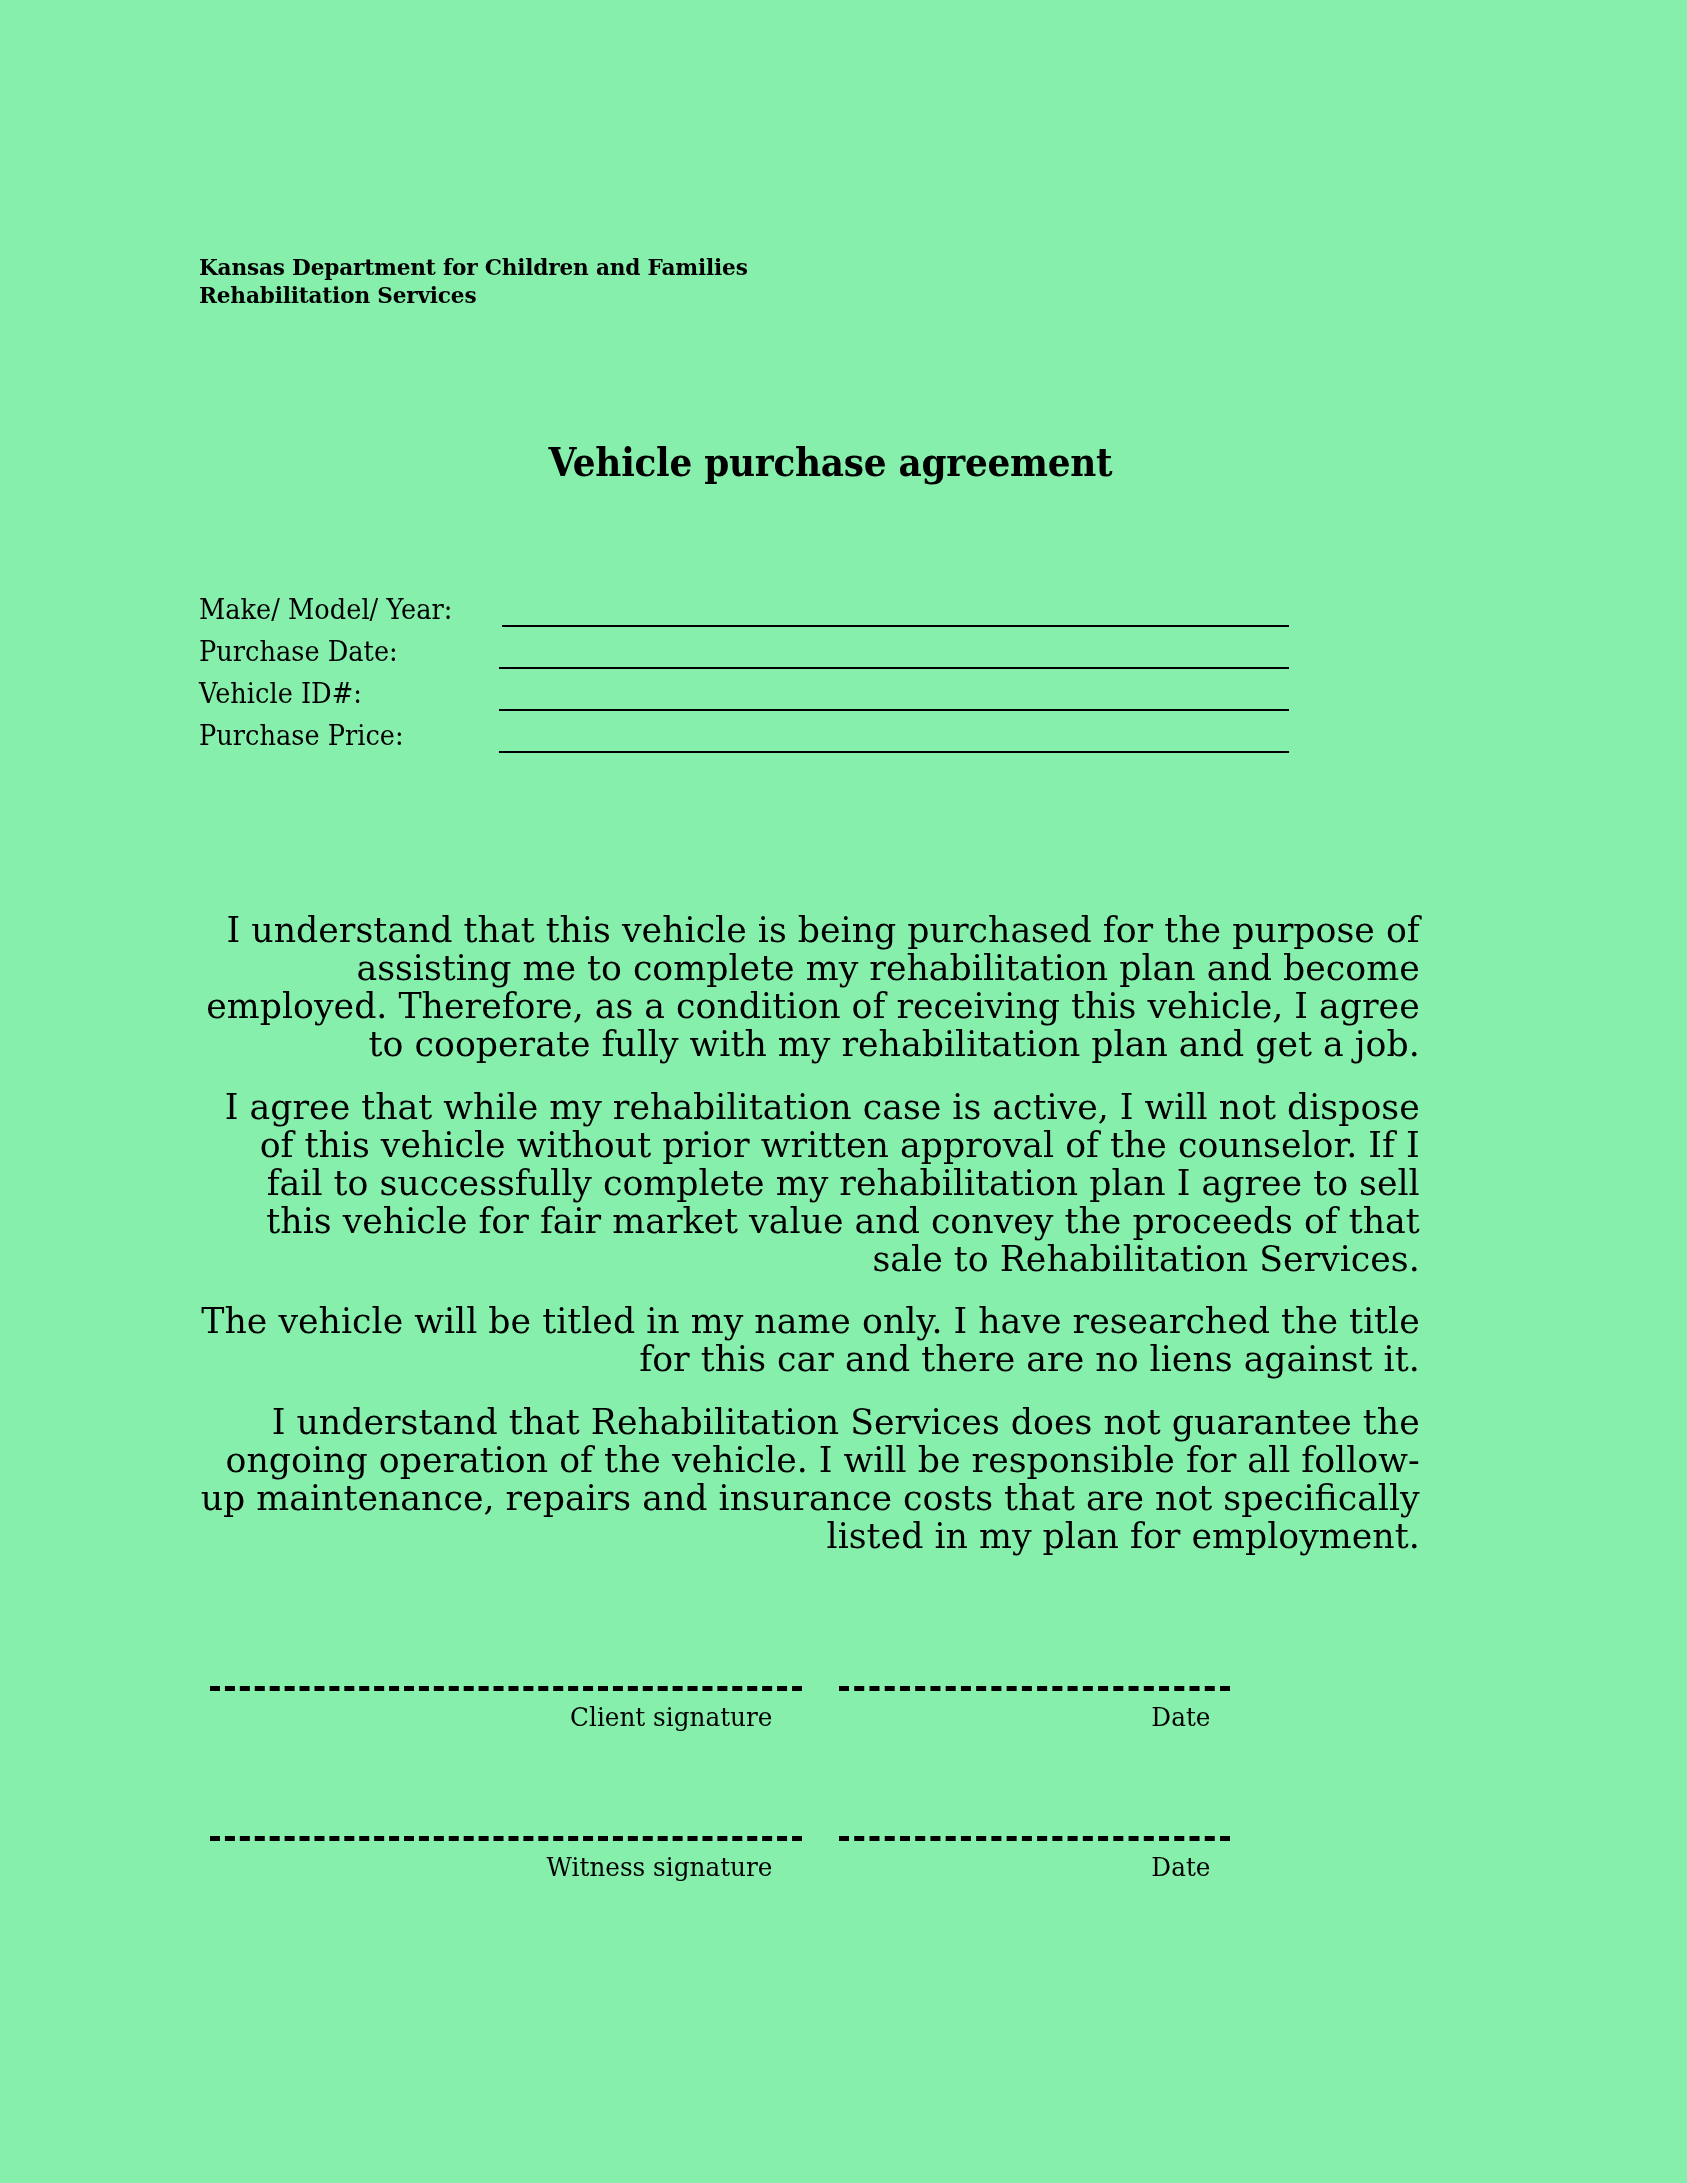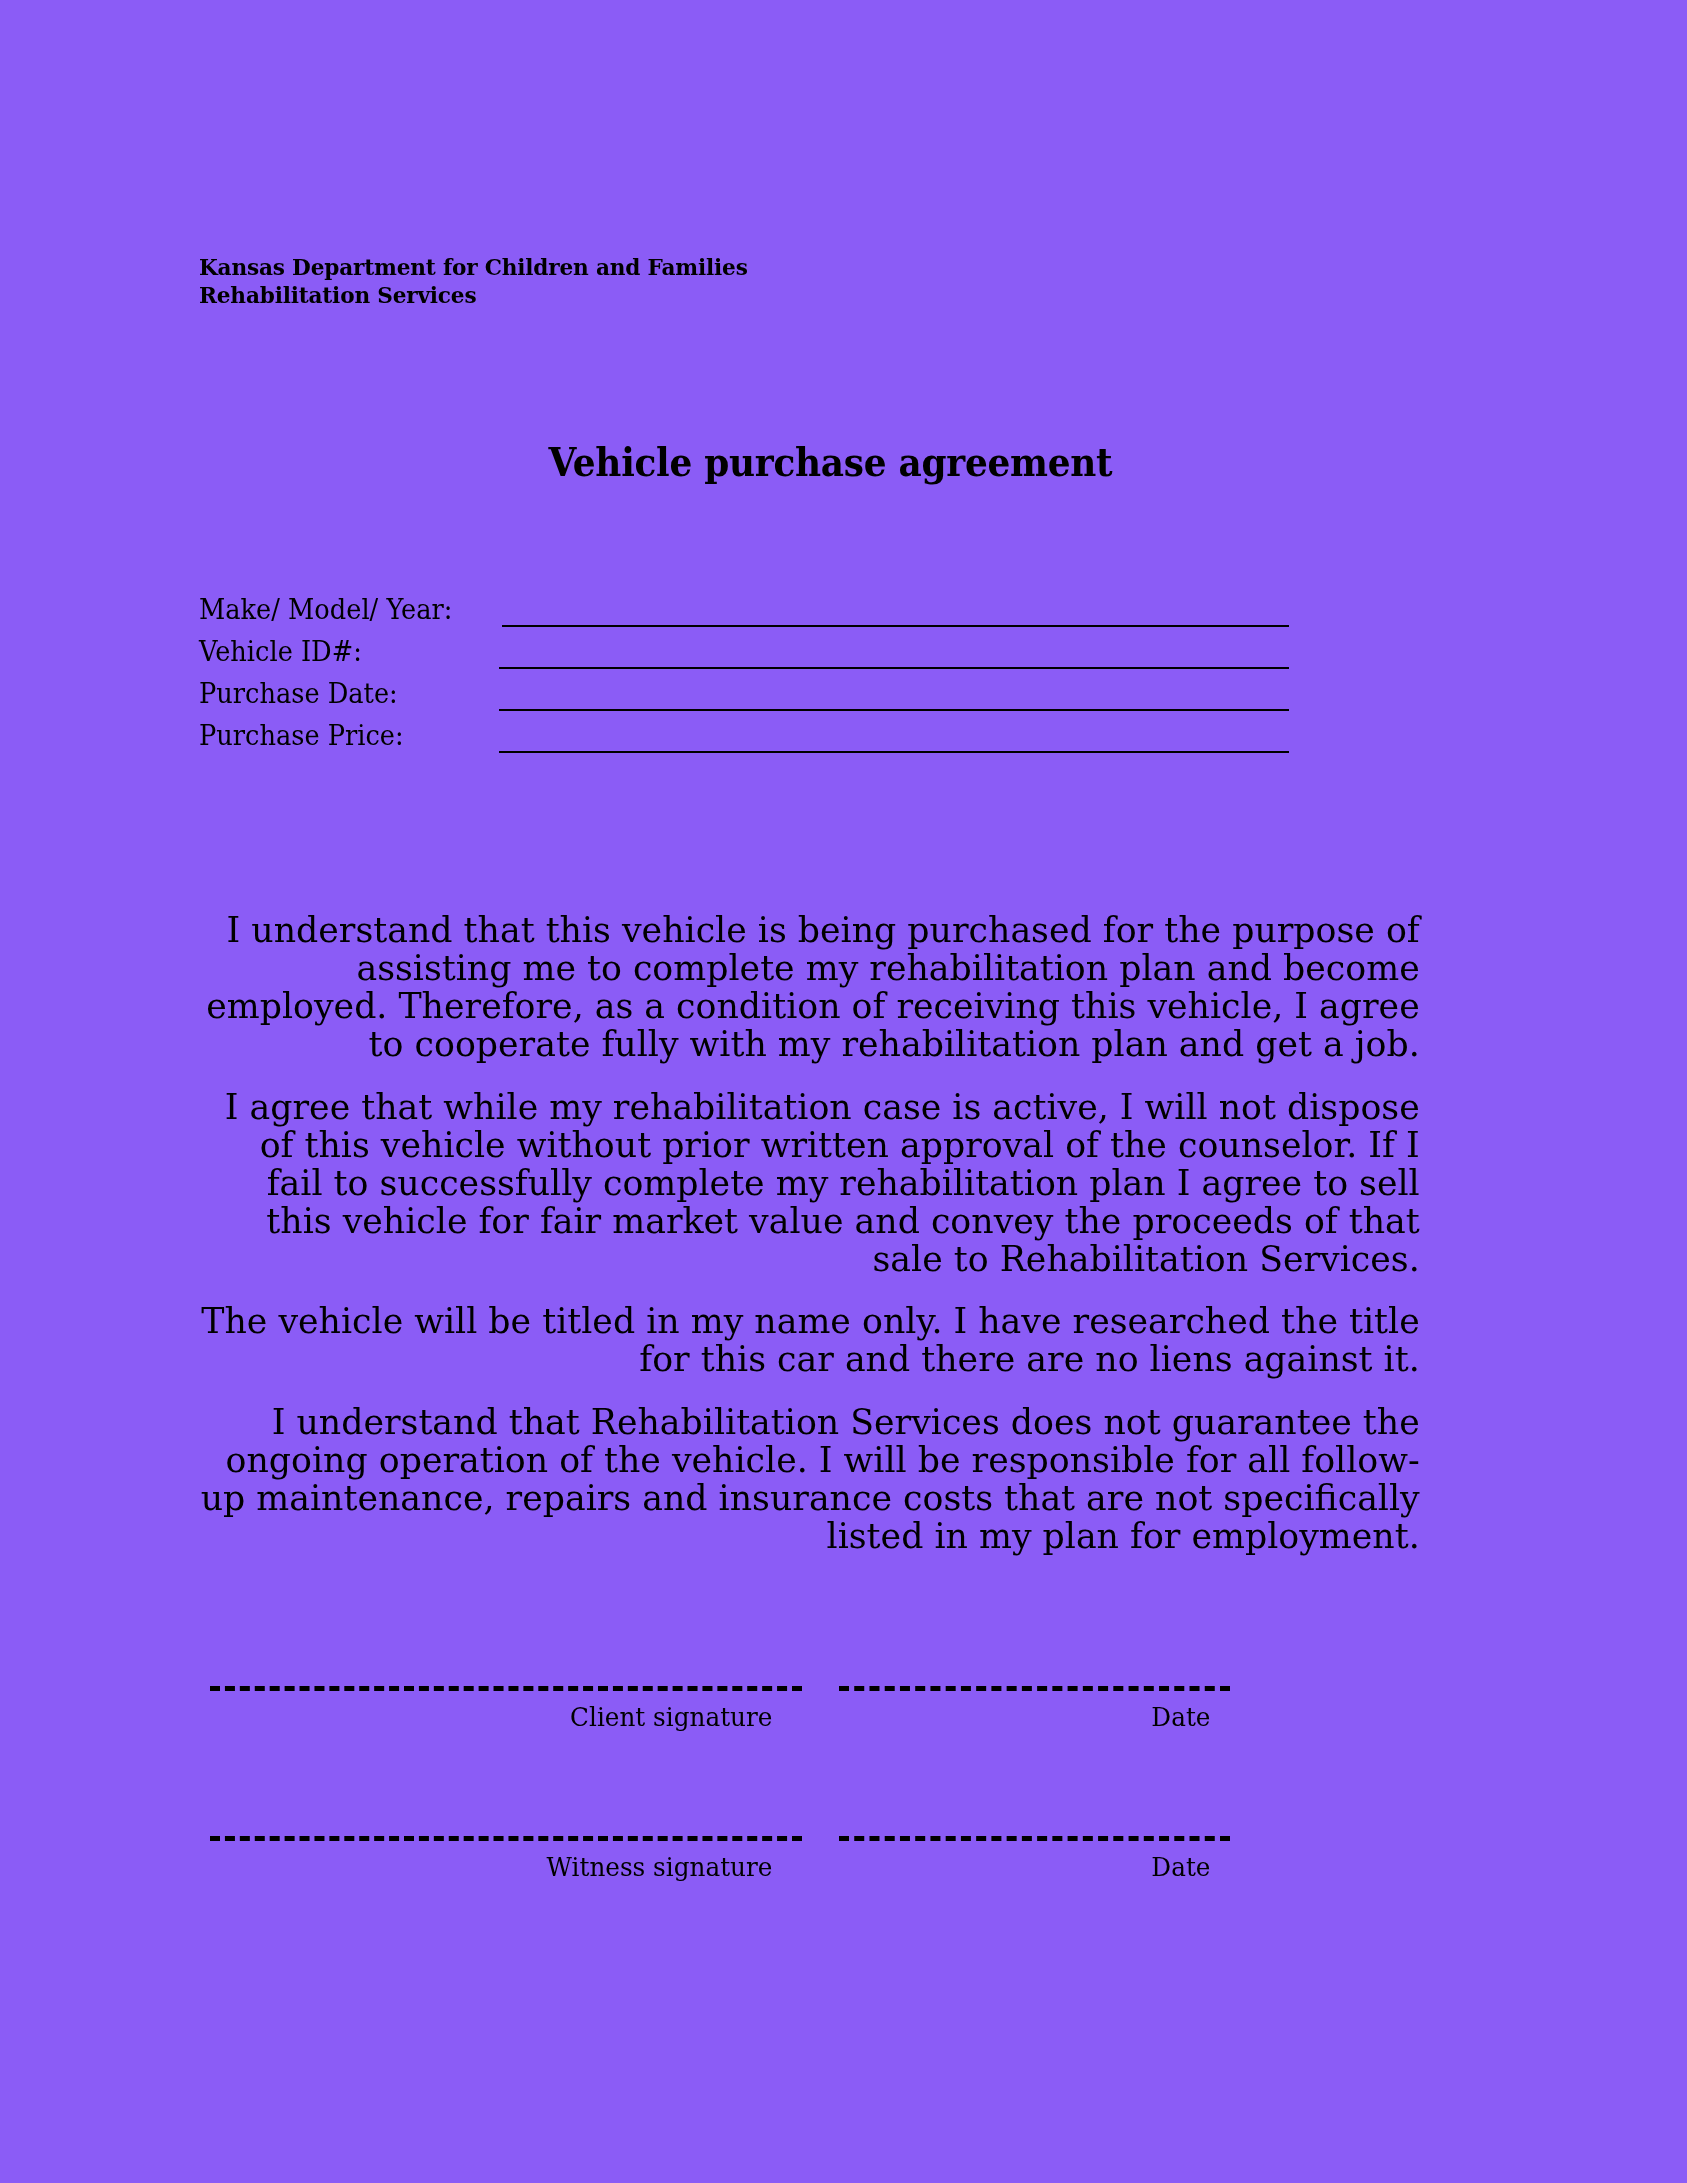--- a/index.html
+++ b/index.html
@@ -16,21 +16,21 @@
     color: #000000;
     -webkit-font-smoothing: antialiased;
   }
 
   .page {
     position: absolute;
     left: 0;
     top: 0;
     width: 1687px;
     height: 2184px;
-    background: #8b5cf6;
+    background: #86efac;
     overflow: hidden;
   }
 
   
   .agency-header {
     position: absolute;
     left: 199px;
     top: 253px;
     width: 1048px;
     font-family: "DejaVu Serif", "Liberation Serif", serif;
@@ -159,26 +159,26 @@
   </div>
 
   <div class="form-block">
 
     <div class="form-row first">
       <span class="form-label">Make/ Model/ Year:</span>
       <div class="form-rule"></div>
     </div>
 
     <div class="form-row">
+      <span class="form-label">Purchase Date:</span>
+      <div class="form-rule"></div>
+    </div>
+
+    <div class="form-row">
       <span class="form-label">Vehicle ID#:</span>
-      <div class="form-rule"></div>
-    </div>
-
-    <div class="form-row">
-      <span class="form-label">Purchase Date:</span>
       <div class="form-rule"></div>
     </div>
 
     <div class="form-row">
       <span class="form-label">Purchase Price:</span>
       <div class="form-rule"></div>
     </div>
 
   </div>
 

